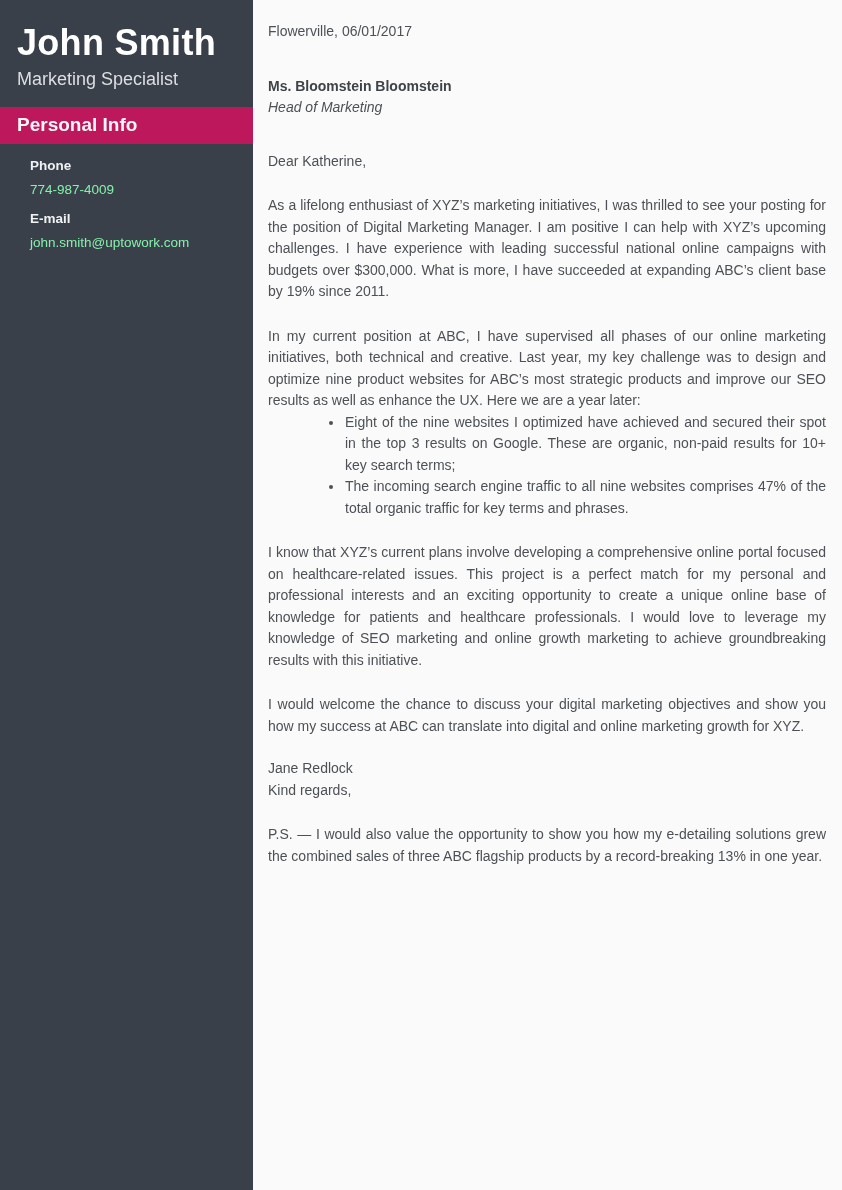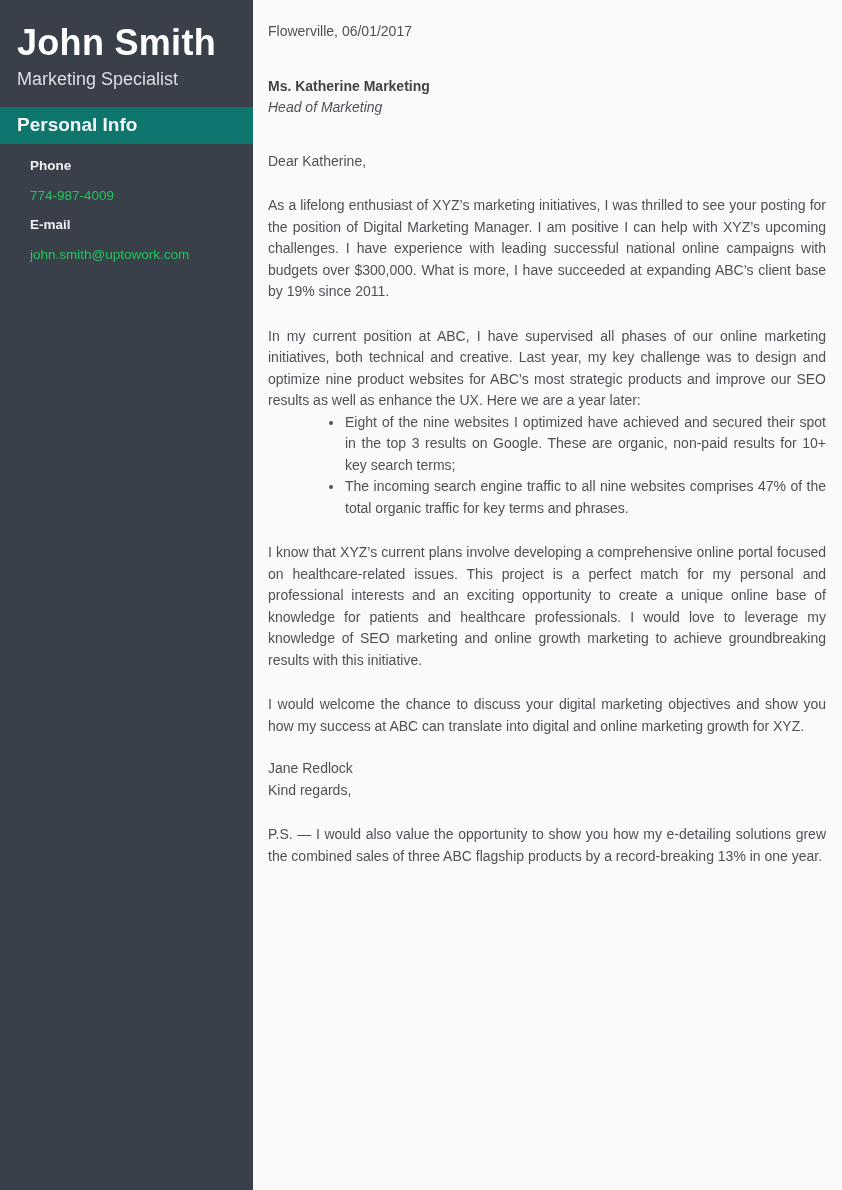--- a/index.html
+++ b/index.html
@@ -24,28 +24,28 @@
     font-size: 36px; font-weight: 700; line-height: 1.1;
     color: #ffffff; letter-spacing: 0.3px;
     white-space: nowrap;
   }
   .candidate-title {
     margin-top: 6px;
     font-size: 18px; font-weight: 400; color: #dcdfe3;
   }
   .section-band {
     margin-top: 17px;
-    background: #0f766e;
+    background: #be185d;
     padding: 7px 20px 8px 17px;
     font-size: 19px; font-weight: 700; color: #f4f5f6;
   }
   .fields { padding: 14px 17px 0 30px; }
   .field + .field { margin-top: 14px; }
   .field-label { font-size: 13.5px; font-weight: 700; color: #eff1f3; }
-  .field-value { margin-top: 15px; font-size: 13.5px; font-weight: 400; color: #22c55e; }
+  .field-value { margin-top: 9px; font-size: 13.5px; font-weight: 400; color: #86efac; }
 
   
   .main {
     flex: 1;
     box-sizing: border-box;
     padding: 21px 16px 0 15px;
     color: #4d5156;
     font-size: 14px;
     line-height: 21.5px;
   }
@@ -87,21 +87,21 @@
         <div class="field-label">E-mail</div>
         <div class="field-value">john.smith@uptowork.com</div>
       </div>
     </div>
   </aside>
 
   <main class="main">
     <div class="date-line">Flowerville, 06/01/2017</div>
 
     <div class="recipient">
-      <div class="recipient-name">Ms. Katherine Marketing</div>
+      <div class="recipient-name">Ms. Bloomstein Bloomstein</div>
       <div class="recipient-title">Head of Marketing</div>
     </div>
 
 
     <div class="salutation">Dear Katherine,</div>
 
     <p class="body-p">As a lifelong enthusiast of XYZ’s marketing initiatives, I was thrilled to see your posting for the position of Digital Marketing Manager. I am positive I can help with XYZ’s upcoming challenges. I have experience with leading successful national online campaigns with budgets over $300,000. What is more, I have succeeded at expanding ABC’s client base by 19% since 2011.</p>
     <p class="body-p">In my current position at ABC, I have supervised all phases of our online marketing initiatives, both technical and creative. Last year, my key challenge was to design and optimize nine product websites for ABC’s most strategic products and improve our SEO results as well as enhance the UX. Here we are a year later:</p>
 
     <ul class="bullets">

